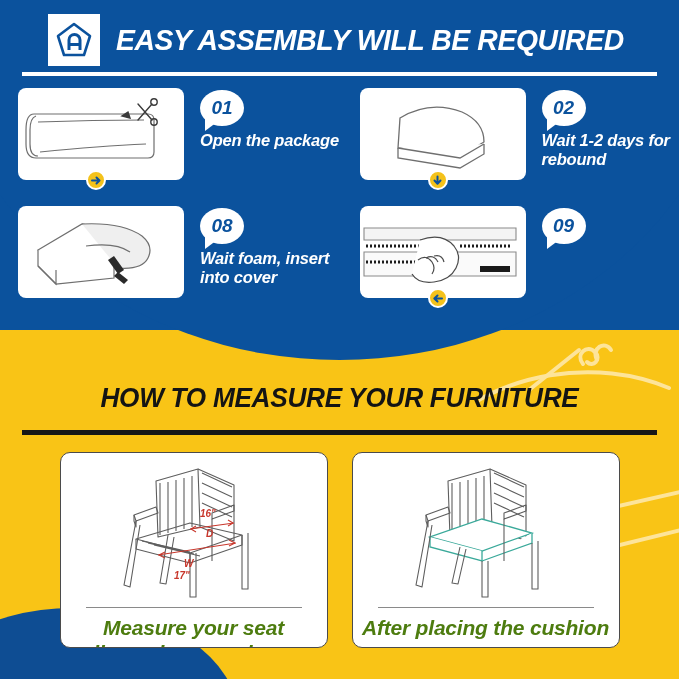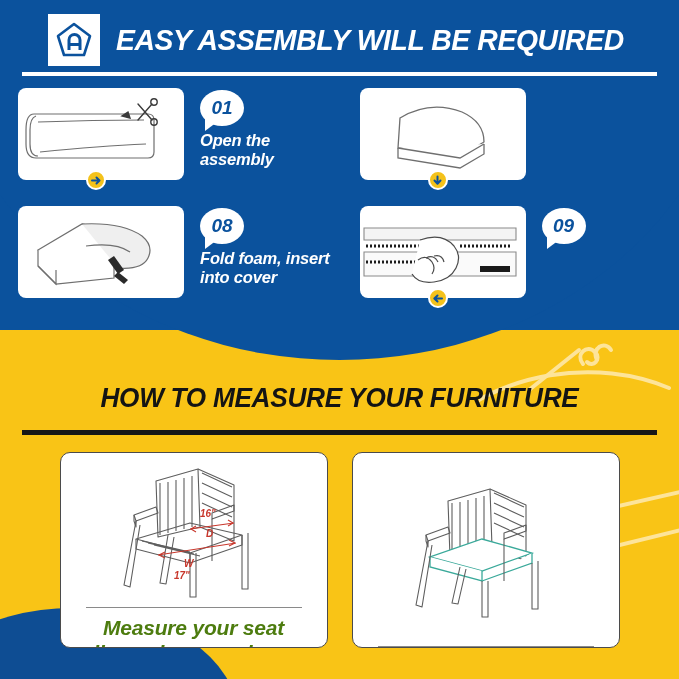--- a/index.html
+++ b/index.html
@@ -326,38 +326,42 @@
             </g>
           </svg>
           <div class="arrow-badge pos-right">
             <svg width="11" height="11" viewBox="0 0 11 11">
                 <path d="M1 5.5 L8 5.5 M5.5 2.5 L8.5 5.5 L5.5 8.5" stroke="#0b529d" stroke-width="2" fill="none" stroke-linecap="round" stroke-linejoin="round"></path>
               </svg>
           </div>
         </div>
         <div class="step-text">
           <div class="step-num">01</div>
-          <div class="step-label">Open the assembly</div>
+          <div class="step-label">Open the package</div>
         </div>
       </div>
 
       <div class="step">
         <div class="step-figure">
           <svg width="166" height="92" viewBox="0 0 166 92">
             <g stroke="#6f6f6f" stroke-width="1.3" fill="#ffffff">
               <path d="M40 30 q30 -18 62 -6 q22 10 22 30 l-24 14 l-62 -8 Z"></path>
               <path d="M38 60 l0 10 l62 10 l24 -14 l0 -10"></path>
               <path d="M38 60 l62 10 l24 -14" fill="none"></path>
             </g>
           </svg>
           <div class="arrow-badge pos-down">
             <svg width="11" height="11" viewBox="0 0 11 11">
                 <path d="M5.5 1.5 L5.5 8.5 M2.5 5.5 L5.5 8.7 L8.5 5.5" stroke="#0b529d" stroke-width="2" fill="none" stroke-linecap="round" stroke-linejoin="round"></path>
               </svg>
           </div>
+        </div>
+        <div class="step-text">
+          <div class="step-num">02</div>
+          <div class="step-label">Wait 1-2 days for rebound</div>
         </div>
       </div>
 
     </div>
 
     <div class="step-row" style="margin-top:26px">
 
       <div class="step">
         <div class="step-figure">
           <svg width="166" height="92" viewBox="0 0 166 92">
@@ -369,21 +373,21 @@
               <path d="M68 40 q30 -4 44 6" fill="none"></path>
             </g>
             <g fill="#2a2a2a">
               <path d="M96 50 l10 14 l-6 4 l-10 -14 Z"></path>
               <path d="M100 66 l10 8 l-4 4 l-10 -8 Z"></path>
             </g>
           </svg>
         </div>
         <div class="step-text">
           <div class="step-num">08</div>
-          <div class="step-label">Fold foam, insert into cover</div>
+          <div class="step-label">Wait foam, insert into cover</div>
         </div>
       </div>
 
       <div class="step">
         <div class="step-figure">
           <svg width="166" height="92" viewBox="0 0 166 92">
             <g stroke="#8a8a8a" stroke-width="1.1" fill="#f4f4f4">
               <path d="M4 22 L156 22 L156 34 L4 34 Z"></path>
               <path d="M4 46 L156 46 L156 70 L4 70 Z" fill="#fafafa"></path>
             </g>
@@ -488,17 +492,18 @@
           <g stroke="#5e5e5e" stroke-width="1.1" fill="none" stroke-linejoin="round">
             <path d="M42 64 L30 128 L36 130 L46 68"></path>
             <path d="M96 104 L96 140 L102 140 L102 104"></path>
             <path d="M146 86 L146 132 L152 132 L152 84"></path>
             <path d="M74 90 L66 126 L72 127 L80 92"></path>
             <path d="M118 62 L118 104"></path>
           </g>
         </svg>
       </div>
       <div class="card-divider"></div>
+      <div class="card-caption">After placing the cushion</div>
     </div>
 
   </div>
 
 </div>
 
 </body></html>

